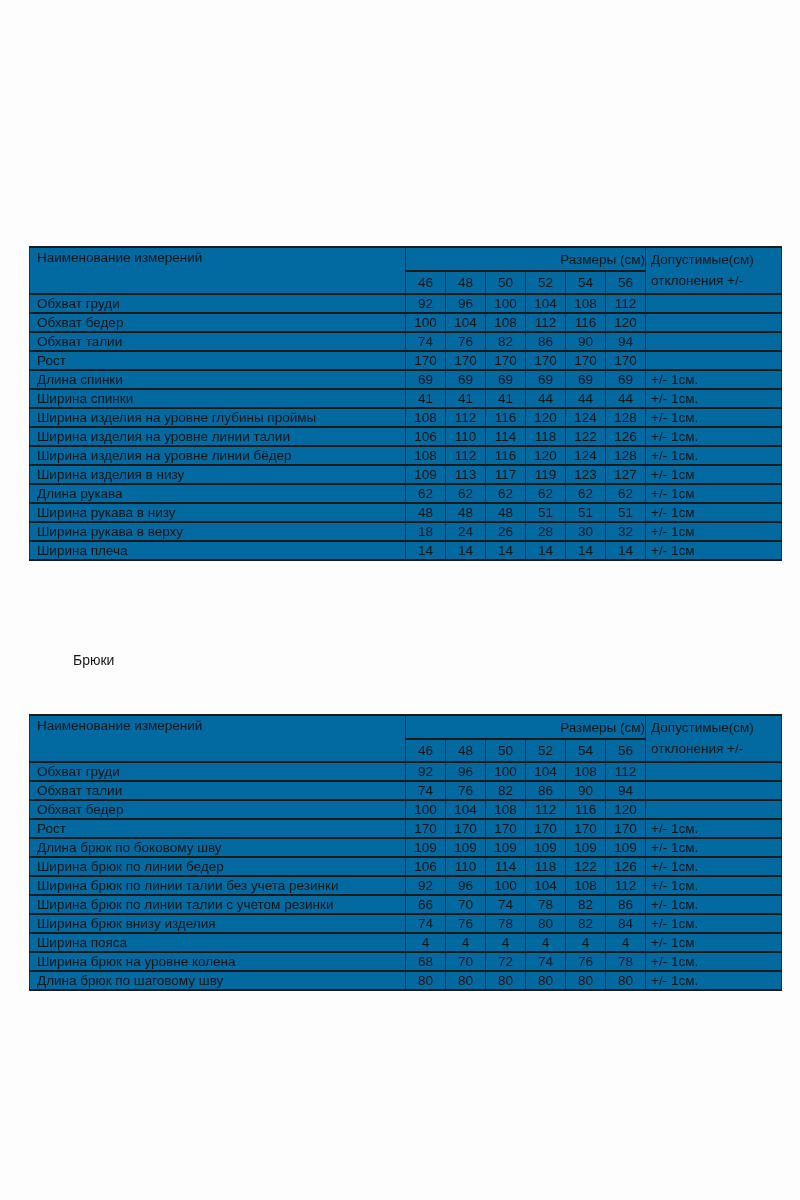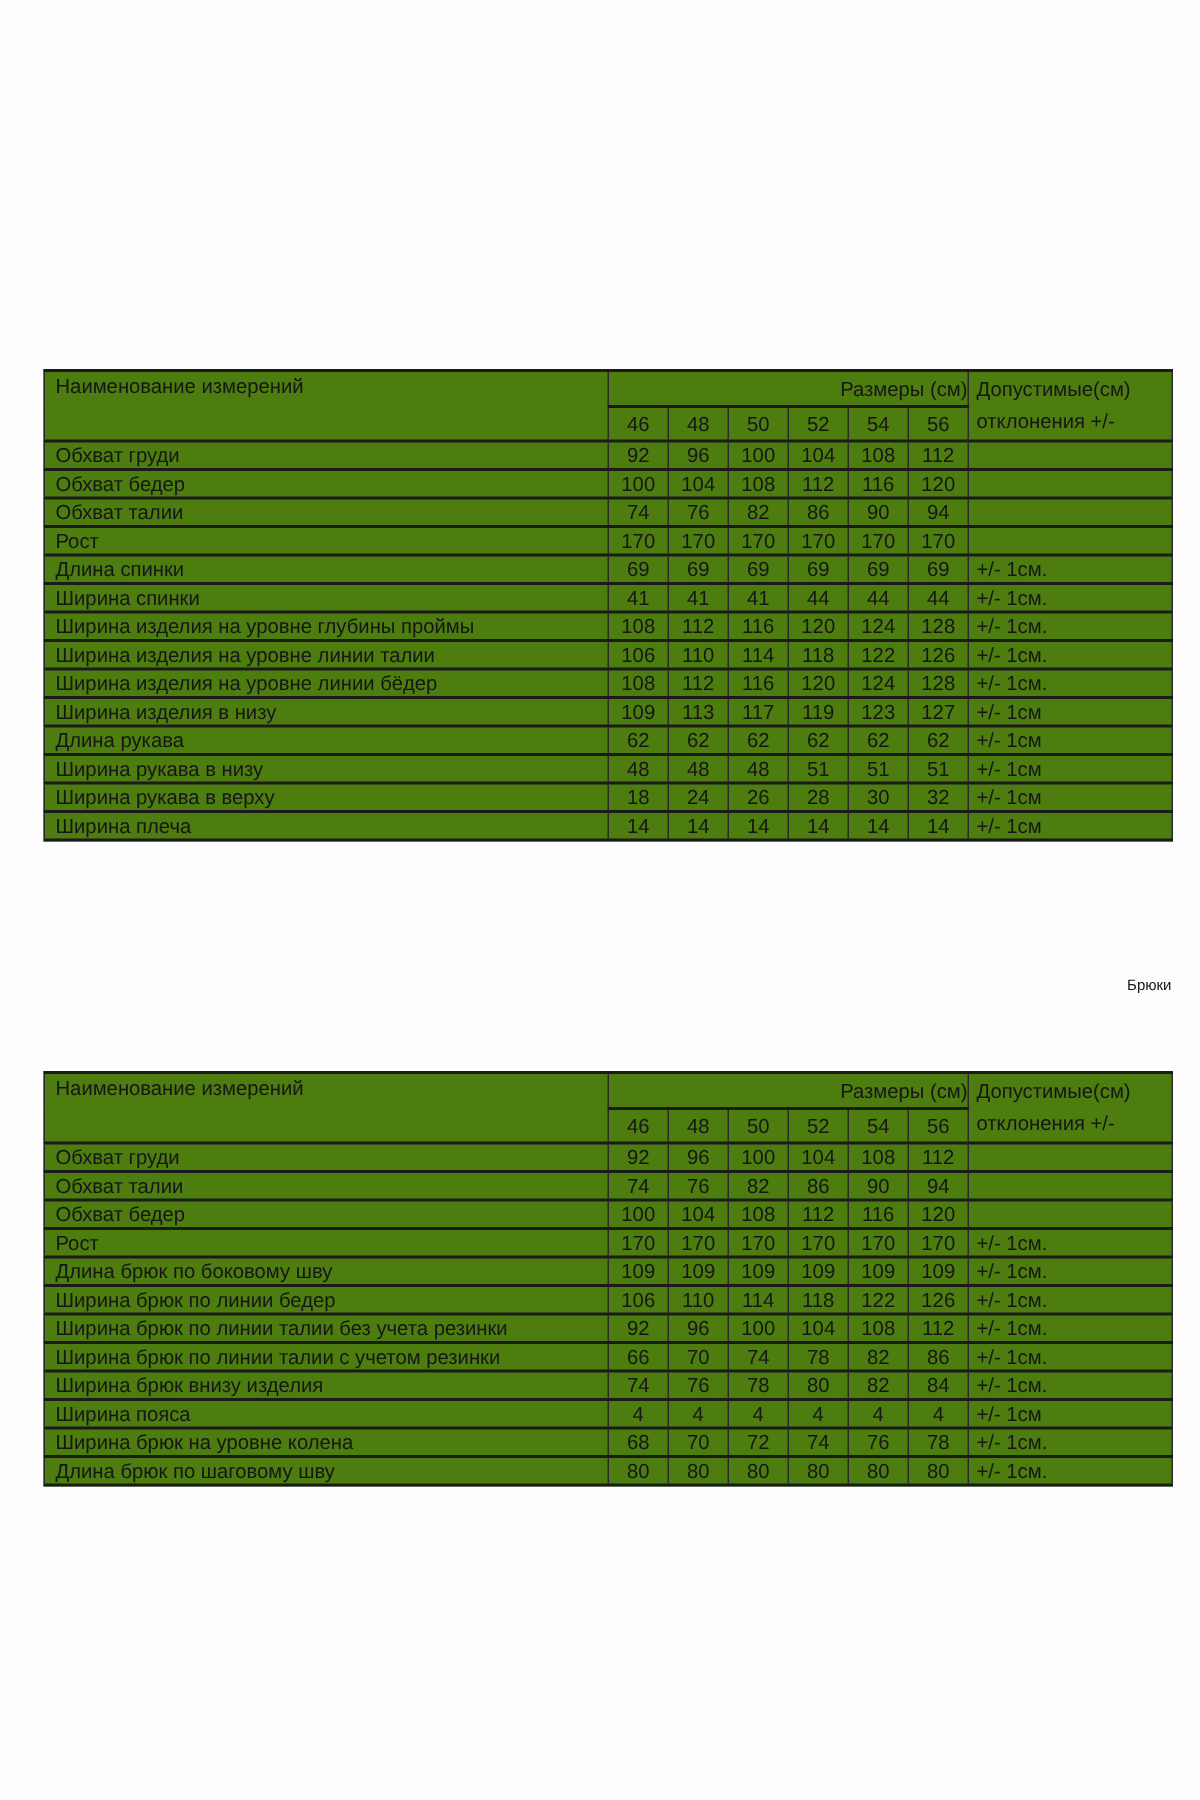--- a/index.html
+++ b/index.html
@@ -3,21 +3,21 @@
 <meta charset="utf-8">
 <style>
   html,body{margin:0;padding:0;background:#ffffff;}
   .page{
     position:relative;width:800px;height:1200px;background:#fdfdfd;
     font-family:"Liberation Sans",sans-serif;color:#161616;overflow:hidden;
   }
   table.size-table{
     position:absolute;left:29px;width:752px;
     border-collapse:collapse;table-layout:fixed;
-    background:#4d7c0f;
+    background:#0369a1;
   }
   #table-top{top:246px;}
   #table-bottom{top:714px;}
   .size-table th,.size-table td{
     border-left:1px solid #2b2b2b;
     border-right:1px solid #2b2b2b;
     border-top:2px solid #1b1b1b;
     border-bottom:2px solid #1b1b1b;
     font-weight:normal;
     font-size:13.5px;
@@ -26,21 +26,21 @@
   }
   .name-h{text-align:left;vertical-align:top;padding:2px 7px;height:22px;}
   .sizes-h{text-align:right;vertical-align:middle;height:22px;padding:0;}
   .tol-h{text-align:left;vertical-align:top;padding:1px 5px;line-height:21px;margin-left:39px;}
   .size-cell{text-align:center;height:21px;padding:0;margin-top:36px;}
   .label-cell{text-align:left;padding:0 7px;height:17px;line-height:17px;white-space:nowrap;}
   .val-cell{text-align:center;padding:0;line-height:17px;}
   .tol-cell{text-align:left;padding:0 5px;line-height:17px;white-space:nowrap;}
   .section-title{
     position:absolute;left:29px;top:652px;width:752px;
-    text-align:right;text-indent:44px;font-size:10px;color:#161616;
+    text-align:left;text-indent:44px;font-size:14px;color:#161616;
   }
 </style>
 </head>
 <body>
 
 <div class="page">
 
   <table class="size-table" id="table-top">
     <colgroup>
       <col style="width:376px">

